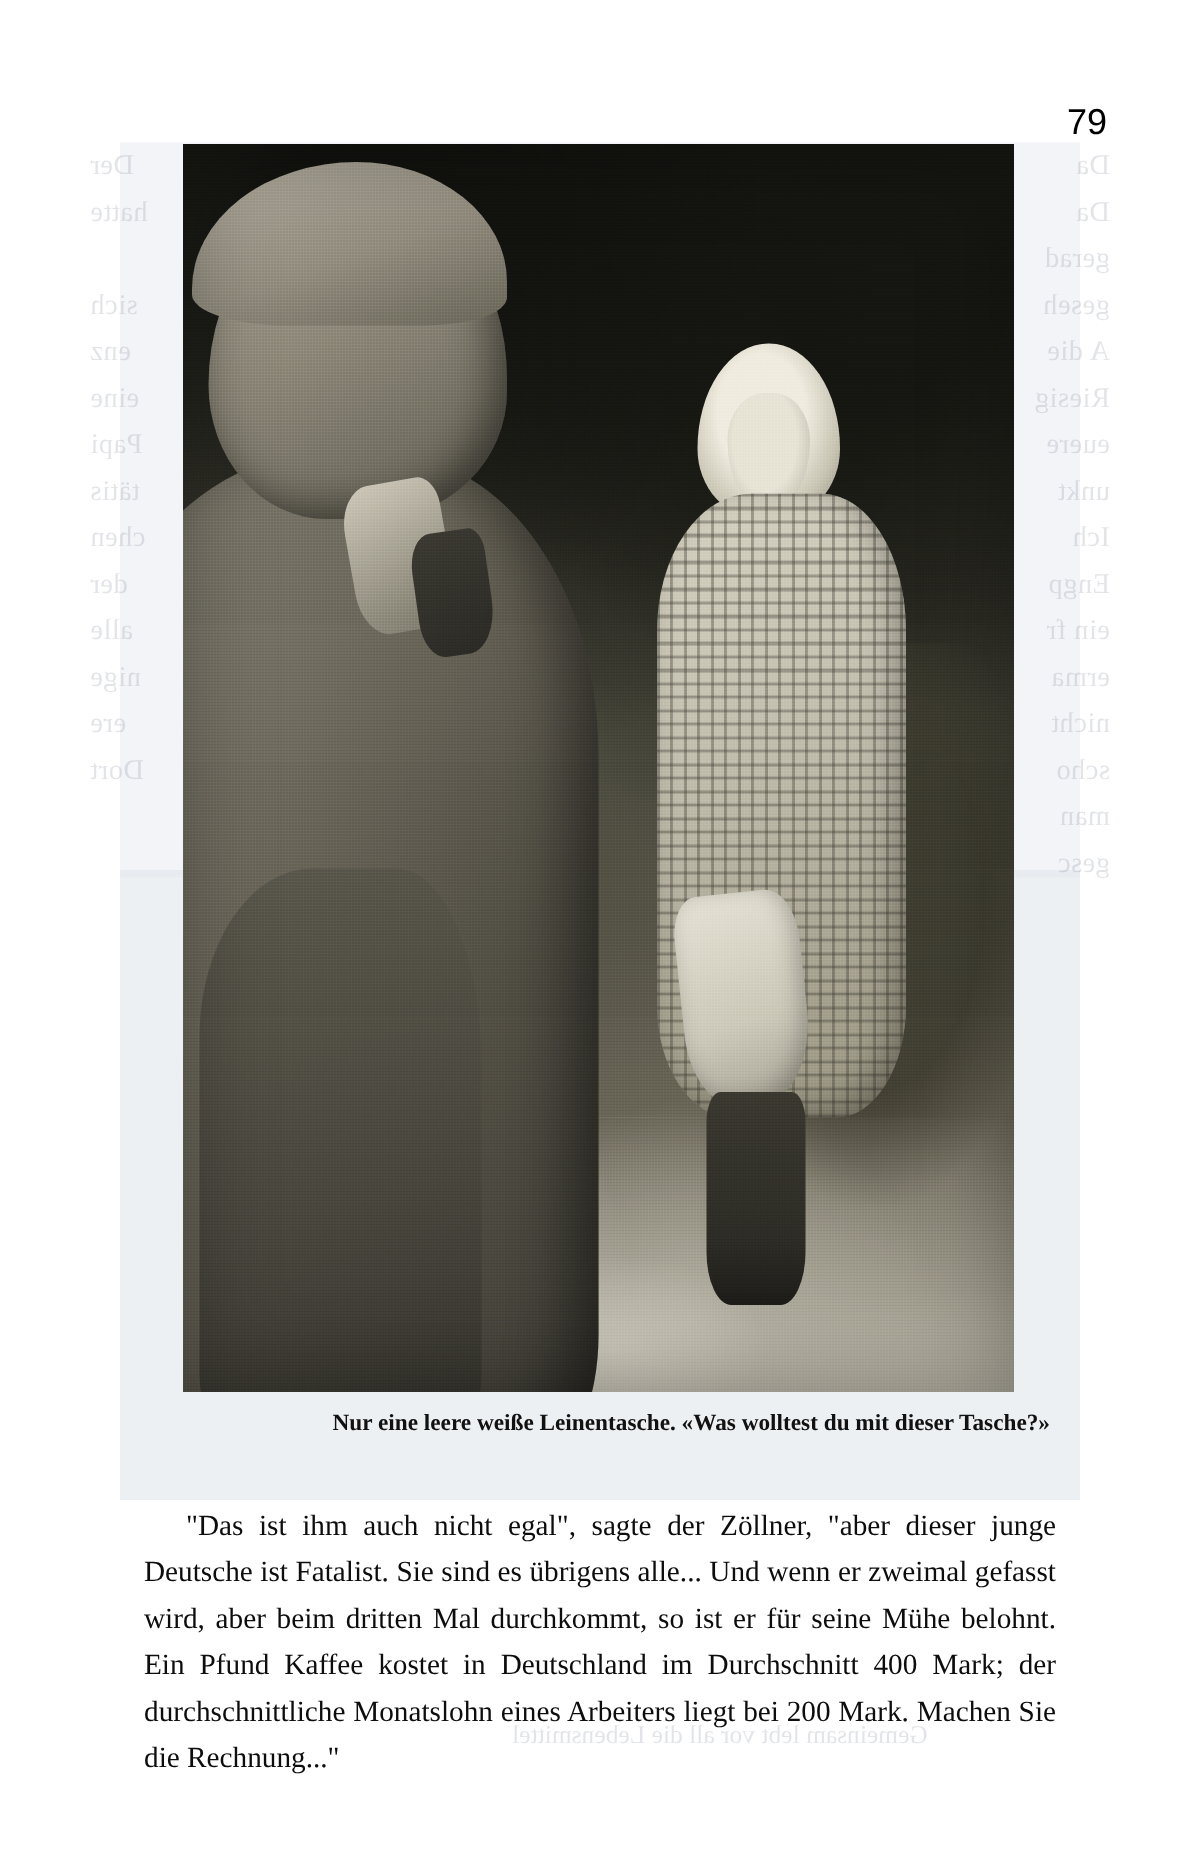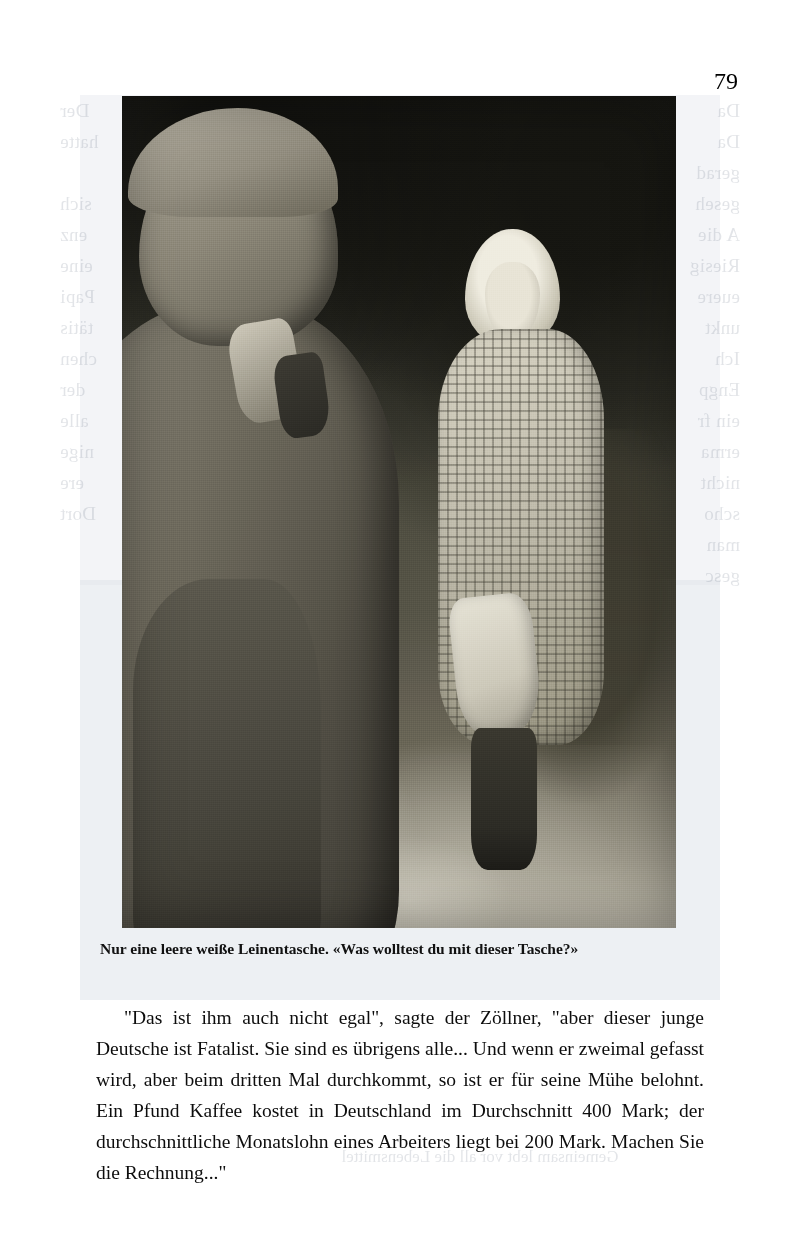--- a/index.html
+++ b/index.html
@@ -78,21 +78,21 @@
     opacity: 0.5;
     pointer-events: none;
   }
 
   .page-number {
     position: absolute;
     right: 62px;
     top: 68px;
     font-size: 24px;
     color: #000;
-    font-family: Liberation Serif, serif;
+    font-family: Liberation Sans, sans-serif;
   }
 
   .figure {
     position: absolute;
     left: 122px;
     top: 96px;
     width: 554px;
     height: 832px;
     overflow: hidden;
     background: #6e6e6e;
@@ -263,21 +263,21 @@
     position: absolute;
     inset: 0;
     box-shadow: inset 0 0 60px rgba(0,0,0,0.35);
   }
 
   .caption {
     position: absolute;
     left: 100px;
     top: 940px;
     width: 600px;
-    text-align: left;
+    text-align: right;
     font-family: "Liberation Serif", serif;
     font-weight: bold;
     font-size: 15.5px;
     color: #111;
   }
 
   .body-text {
     position: absolute;
     left: 96px;
     top: 1002px;

